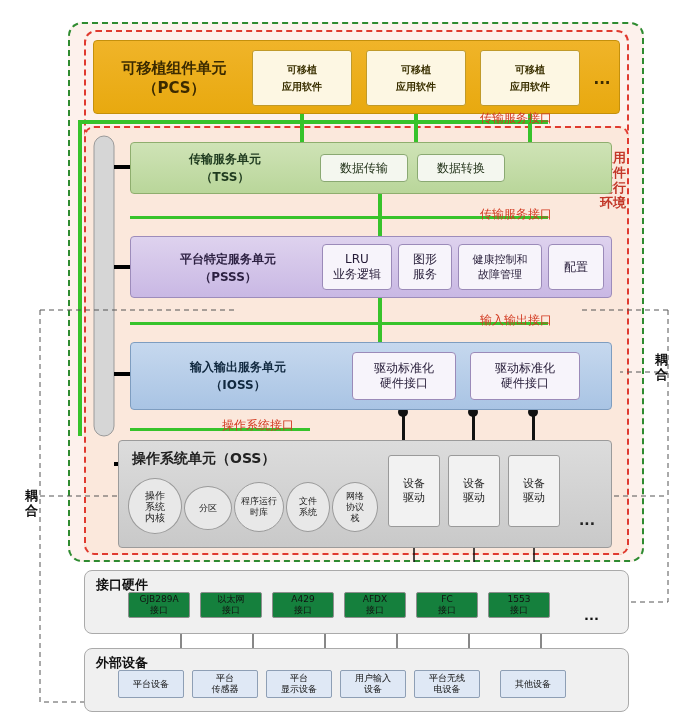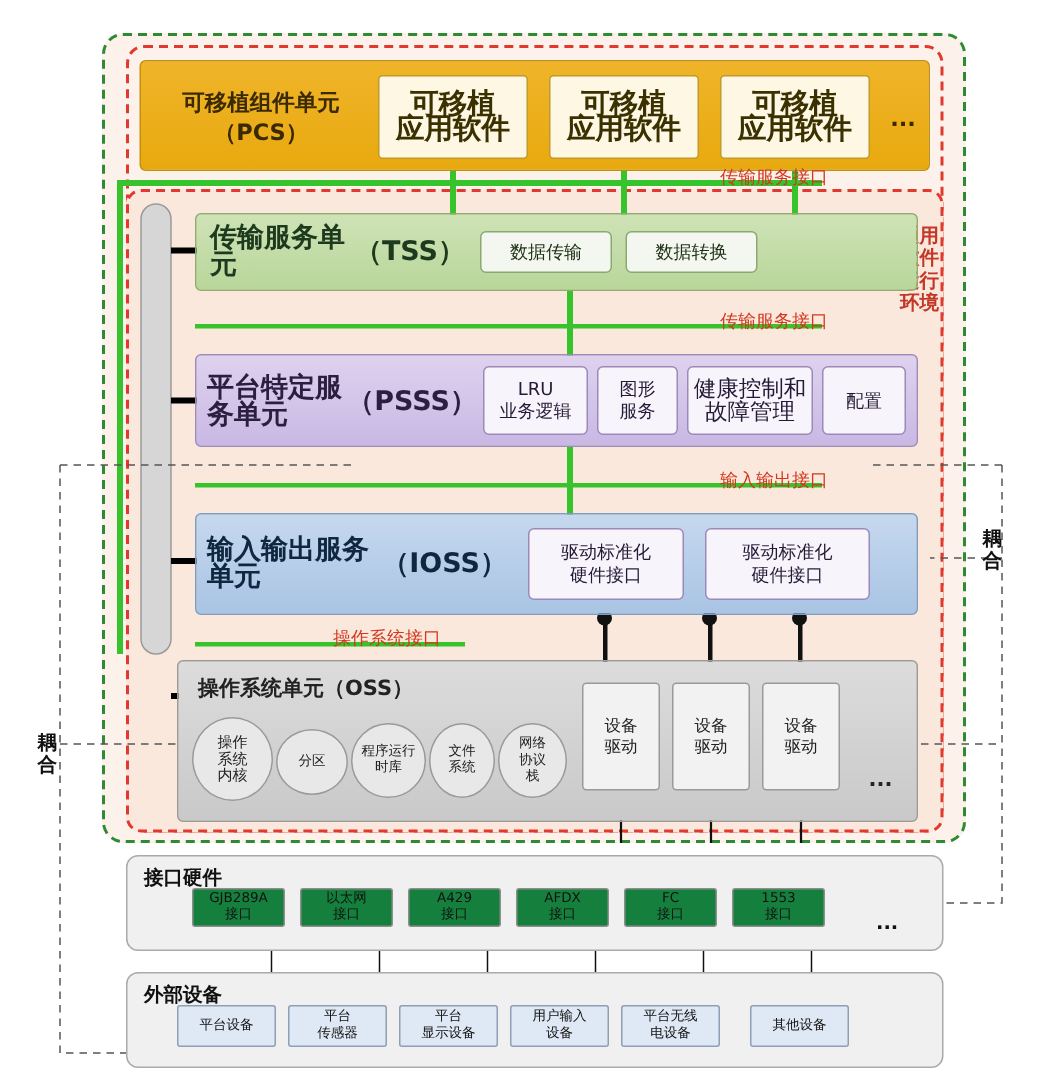--- a/index.html
+++ b/index.html
@@ -46,39 +46,39 @@
   }
   .pcs-title{
     left:100px;top:52px;width:148px;height:52px;
     color:#3b2a00;font-size:15px;font-weight:bold;
     display:flex;flex-direction:column;justify-content:center;align-items:center;
     line-height:20px;
   }
   .app-box{
     top:50px;width:100px;height:56px;
     background:#fdf7e3;border:1px solid #c09a2a;border-radius:3px;
-    color:#3a3000;font-size:19px;font-weight:bold;
+    color:#3a3000;font-size:10px;font-weight:bold;
     display:flex;flex-direction:column;justify-content:center;align-items:center;
     line-height:17px;
   }
   .app1{left:252px;} .app2{left:366px;} .app3{left:480px;}
   .pcs-ellipsis{
     left:590px;top:70px;width:24px;height:18px;
     color:#3b2a00;font-size:15px;font-weight:bold;text-align:center;
   }
 
   
   .tss-box{
     left:130px;top:142px;width:482px;height:52px;
     background:linear-gradient(#cfe3b6,#b9d69a);
     border:1px solid #8fae6e;border-radius:4px;
   }
   .unit-title{
-    color:#1e3a1e;font-size:18px;font-weight:bold;
-    display:flex;flex-direction:row;justify-content:center;align-items:center;
+    color:#1e3a1e;font-size:12px;font-weight:bold;
+    display:flex;flex-direction:column;justify-content:center;align-items:center;
     line-height:18px;
   }
   .tss-title{left:140px;top:148px;width:170px;height:40px;}
   .pill{
     background:#f4f7ef;border:1px solid #8aa972;border-radius:4px;
     color:#1d2e14;font-size:12px;
     display:flex;justify-content:center;align-items:center;text-align:center;
     line-height:15px;
   }
   .tss-p1{left:320px;top:154px;width:88px;height:28px;}
@@ -93,21 +93,21 @@
   }
   .psss-title{left:138px;top:246px;width:180px;height:44px;color:#2b1f40;}
   .pill-v{
     background:#f7f4fb;border:1px solid #9b8ab9;border-radius:4px;
     color:#241a36;font-size:12px;
     display:flex;flex-direction:column;justify-content:center;align-items:center;text-align:center;
     line-height:15px;
   }
   .psss-p1{left:322px;top:244px;width:70px;height:46px;}
   .psss-p2{left:398px;top:244px;width:54px;height:46px;}
-  .psss-p3{left:458px;top:244px;width:84px;height:46px;font-size:15px;}
+  .psss-p3{left:458px;top:244px;width:84px;height:46px;font-size:11px;}
   .psss-p4{left:548px;top:244px;width:56px;height:46px;}
 
   
   .ioss-box{
     left:130px;top:342px;width:482px;height:68px;
     background:linear-gradient(#c6d8ee,#a9c4e4);
     border:1px solid #7e9dc0;border-radius:4px;
   }
   .ioss-title{left:138px;top:352px;width:200px;height:48px;color:#10283f;}
   .ioss-p1{left:352px;top:352px;width:104px;height:48px;}

